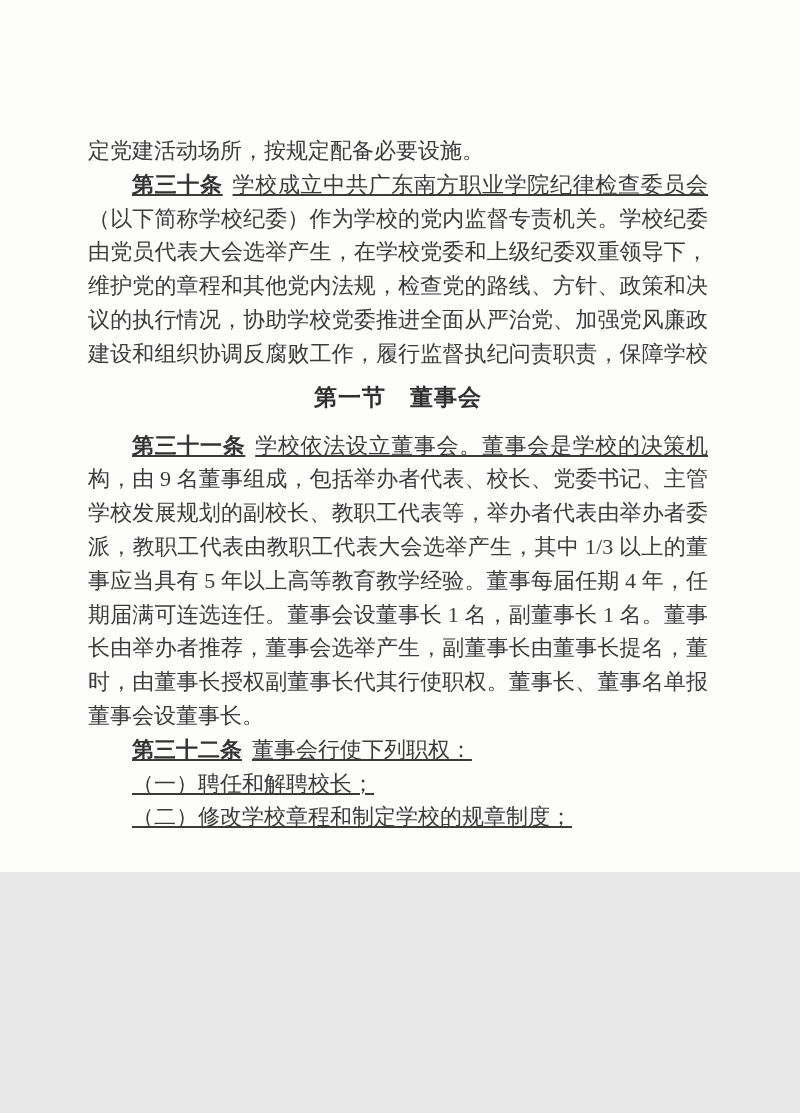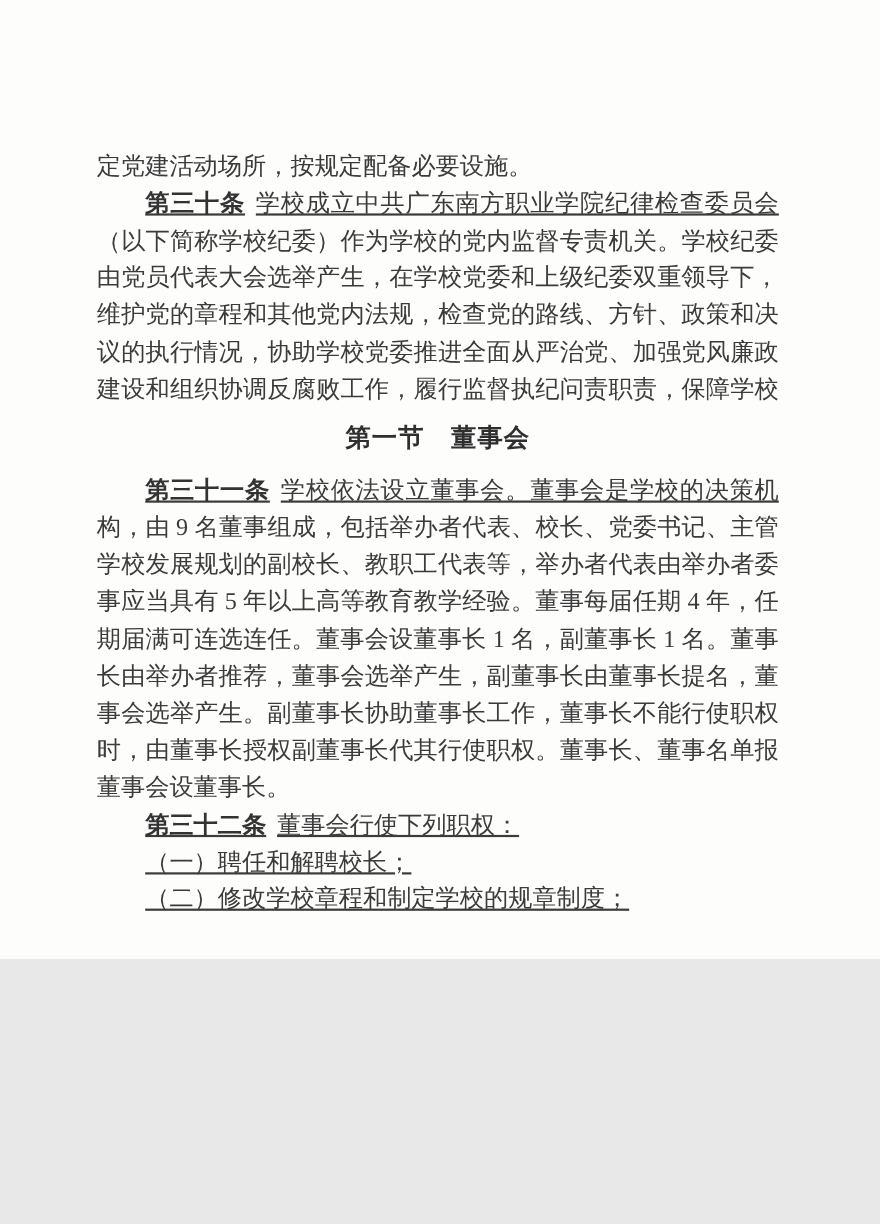--- a/index.html
+++ b/index.html
@@ -72,24 +72,24 @@
     <div class="l j"><span>由党员代表大会选举产生，在学校党委和上级纪委双重领导下，</span></div>
     <div class="l j"><span>维护党的章程和其他党内法规，检查党的路线、方针、政策和决</span></div>
     <div class="l j"><span>议的执行情况，协助学校党委推进全面从严治党、加强党风廉政</span></div>
     <div class="l j"><span>建设和组织协调反腐败工作，履行监督执纪问责职责，保障学校</span></div>
 
     <div class="section">第一节　董事会</div>
 
     <div class="l j ind"><span class="pfx">第三十一条</span><span>学校依法设立董事会。董事会是学校的决策机</span></div>
     <div class="l j"><span>构，由 9 名董事组成，包括举办者代表、校长、党委书记、主管</span></div>
     <div class="l j"><span>学校发展规划的副校长、教职工代表等，举办者代表由举办者委</span></div>
+    <div class="l j"><span>派，教职工代表由教职工代表大会选举产生，其中 1/3 以上的董</span></div>
     <div class="l j"><span>事应当具有 5 年以上高等教育教学经验。董事每届任期 4 年，任</span></div>
     <div class="l j"><span>期届满可连选连任。董事会设董事长 1 名，副董事长 1 名。董事</span></div>
     <div class="l j"><span>长由举办者推荐，董事会选举产生，副董事长由董事长提名，董</span></div>
-    <div class="l j"><span>事会选举产生。副董事长协助董事长工作，董事长不能行使职权</span></div>
     <div class="l j"><span>时，由董事长授权副董事长代其行使职权。董事长、董事名单报</span></div>
     <div class="l end"><span>董事会设董事长。</span></div>
 
     <div class="l end ind"><span class="pfx">第三十二条</span><span>董事会行使下列职权：</span></div>
     <div class="l end ind"><span>（一）聘任和解聘校长；</span></div>
     <div class="l end ind"><span>（二）修改学校章程和制定学校的规章制度；</span></div>
 
   </div>
 
   <div class="pagenum">17</div>

